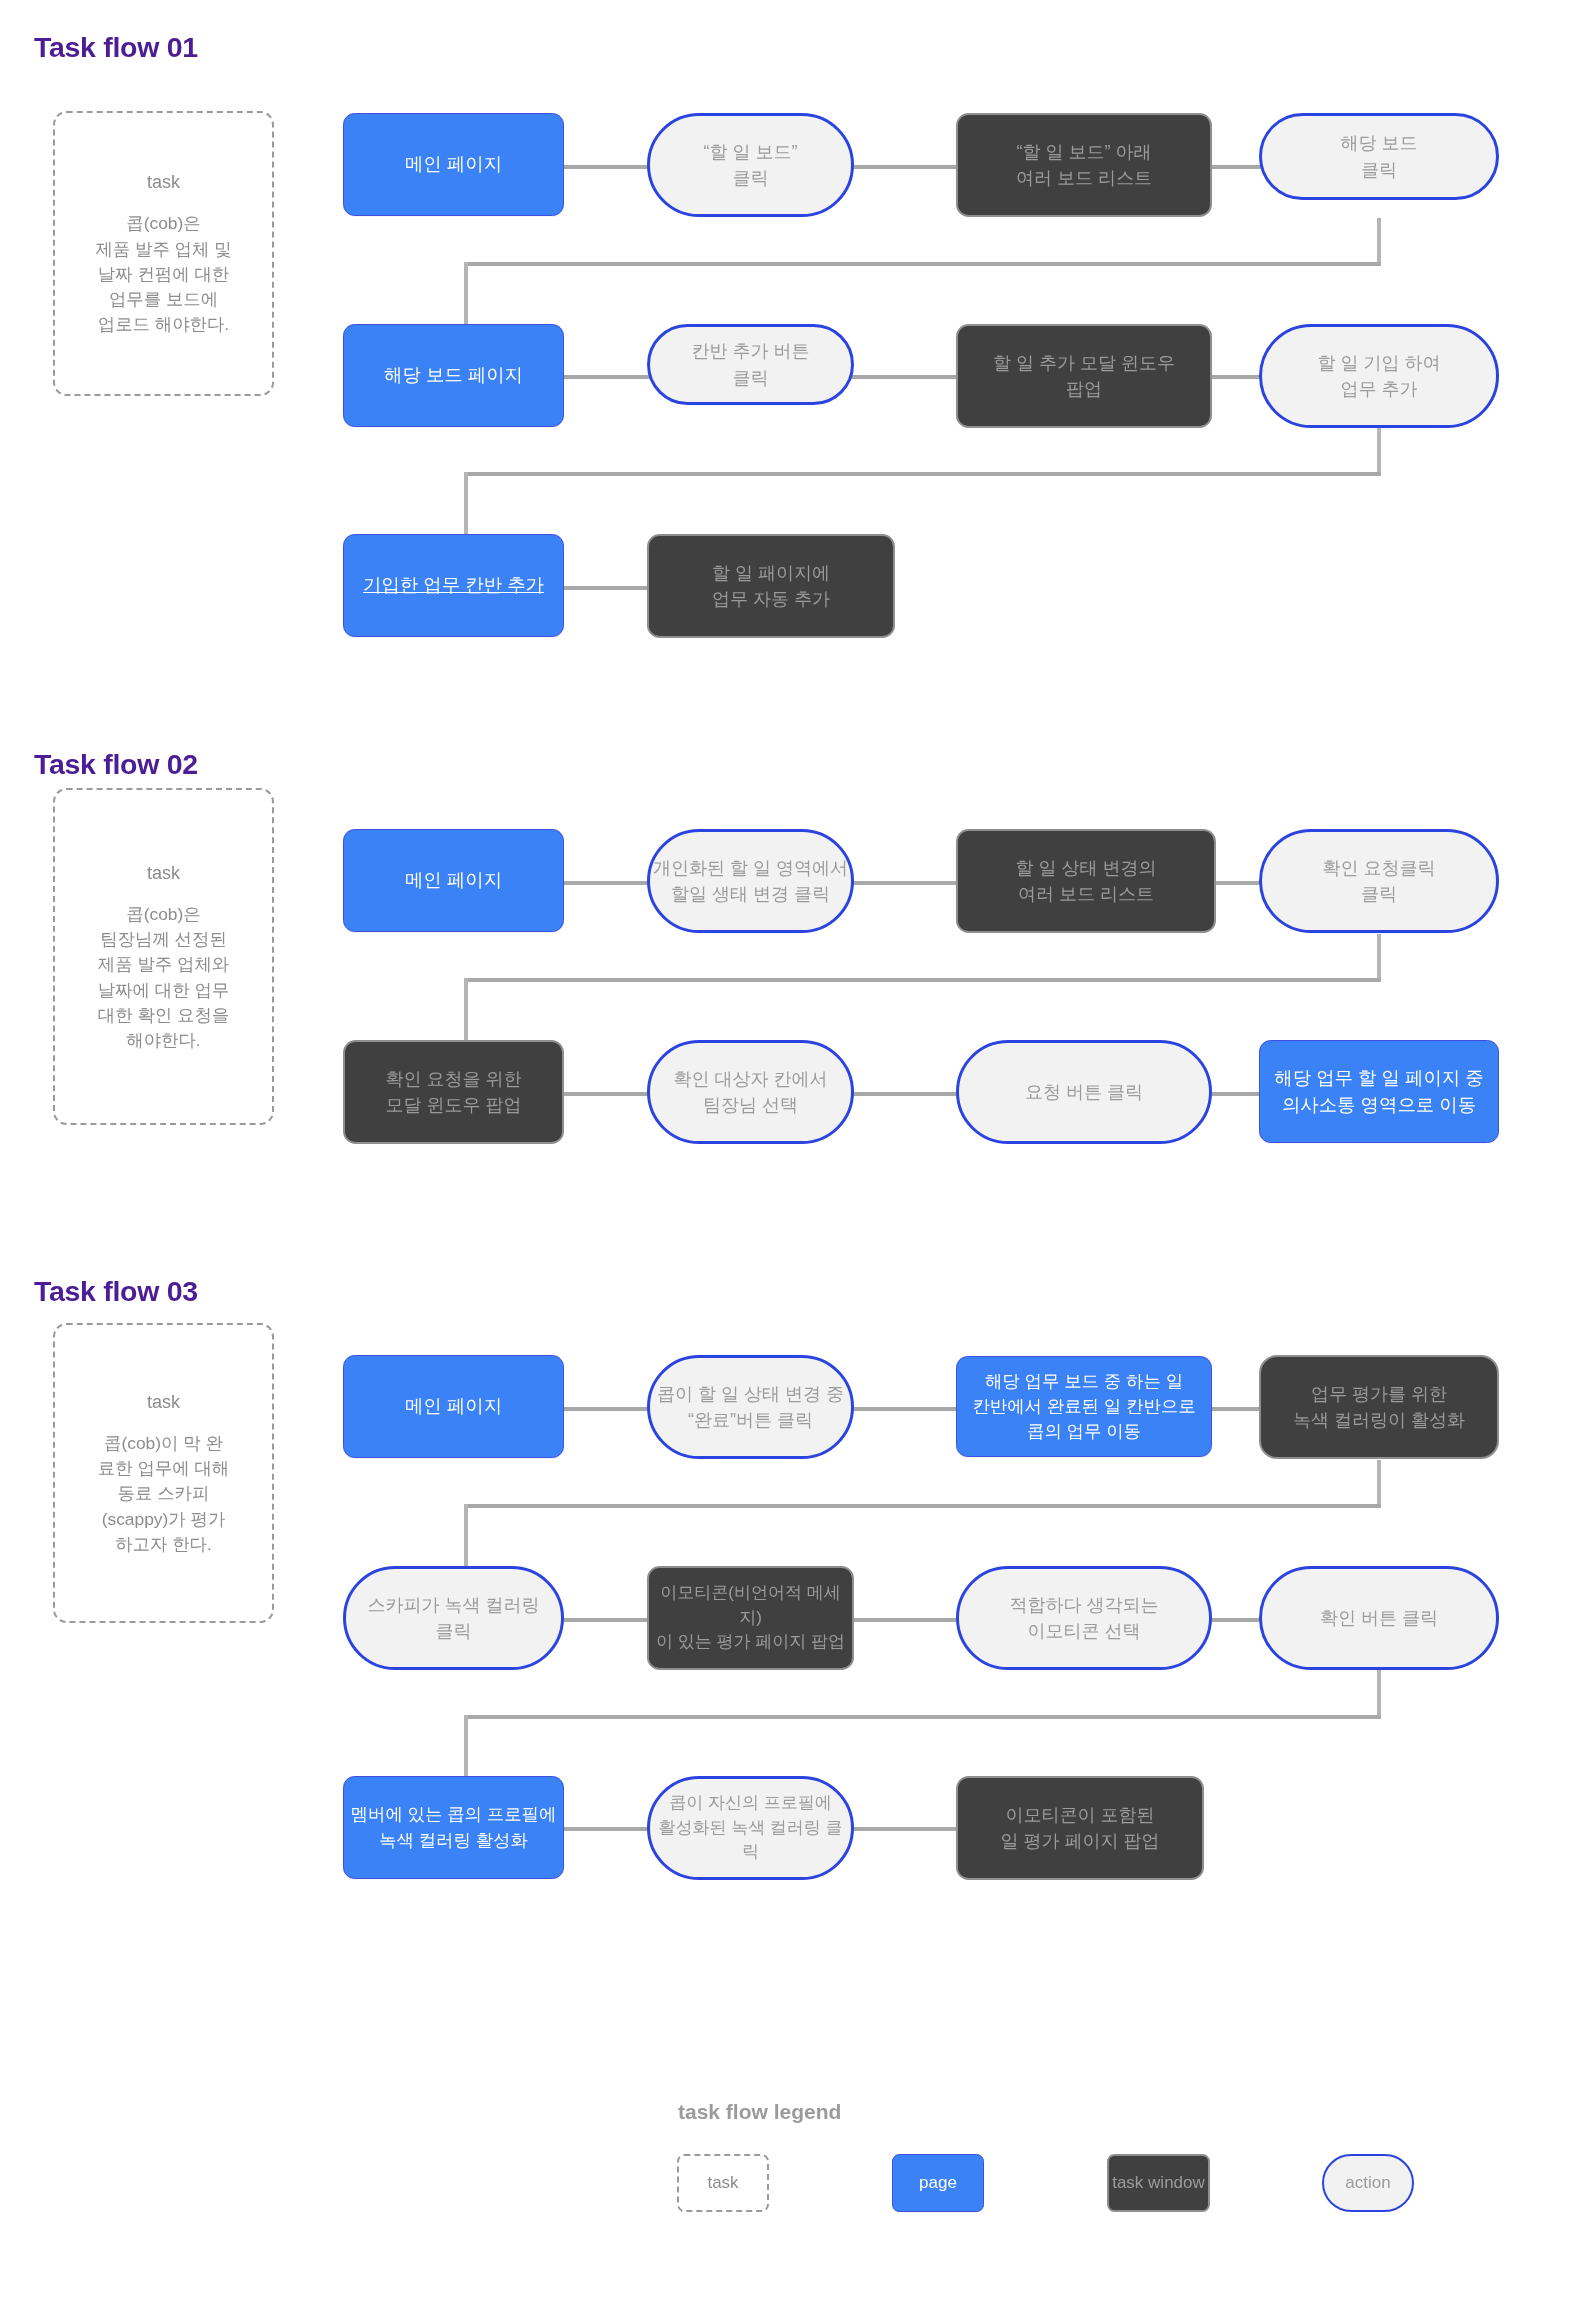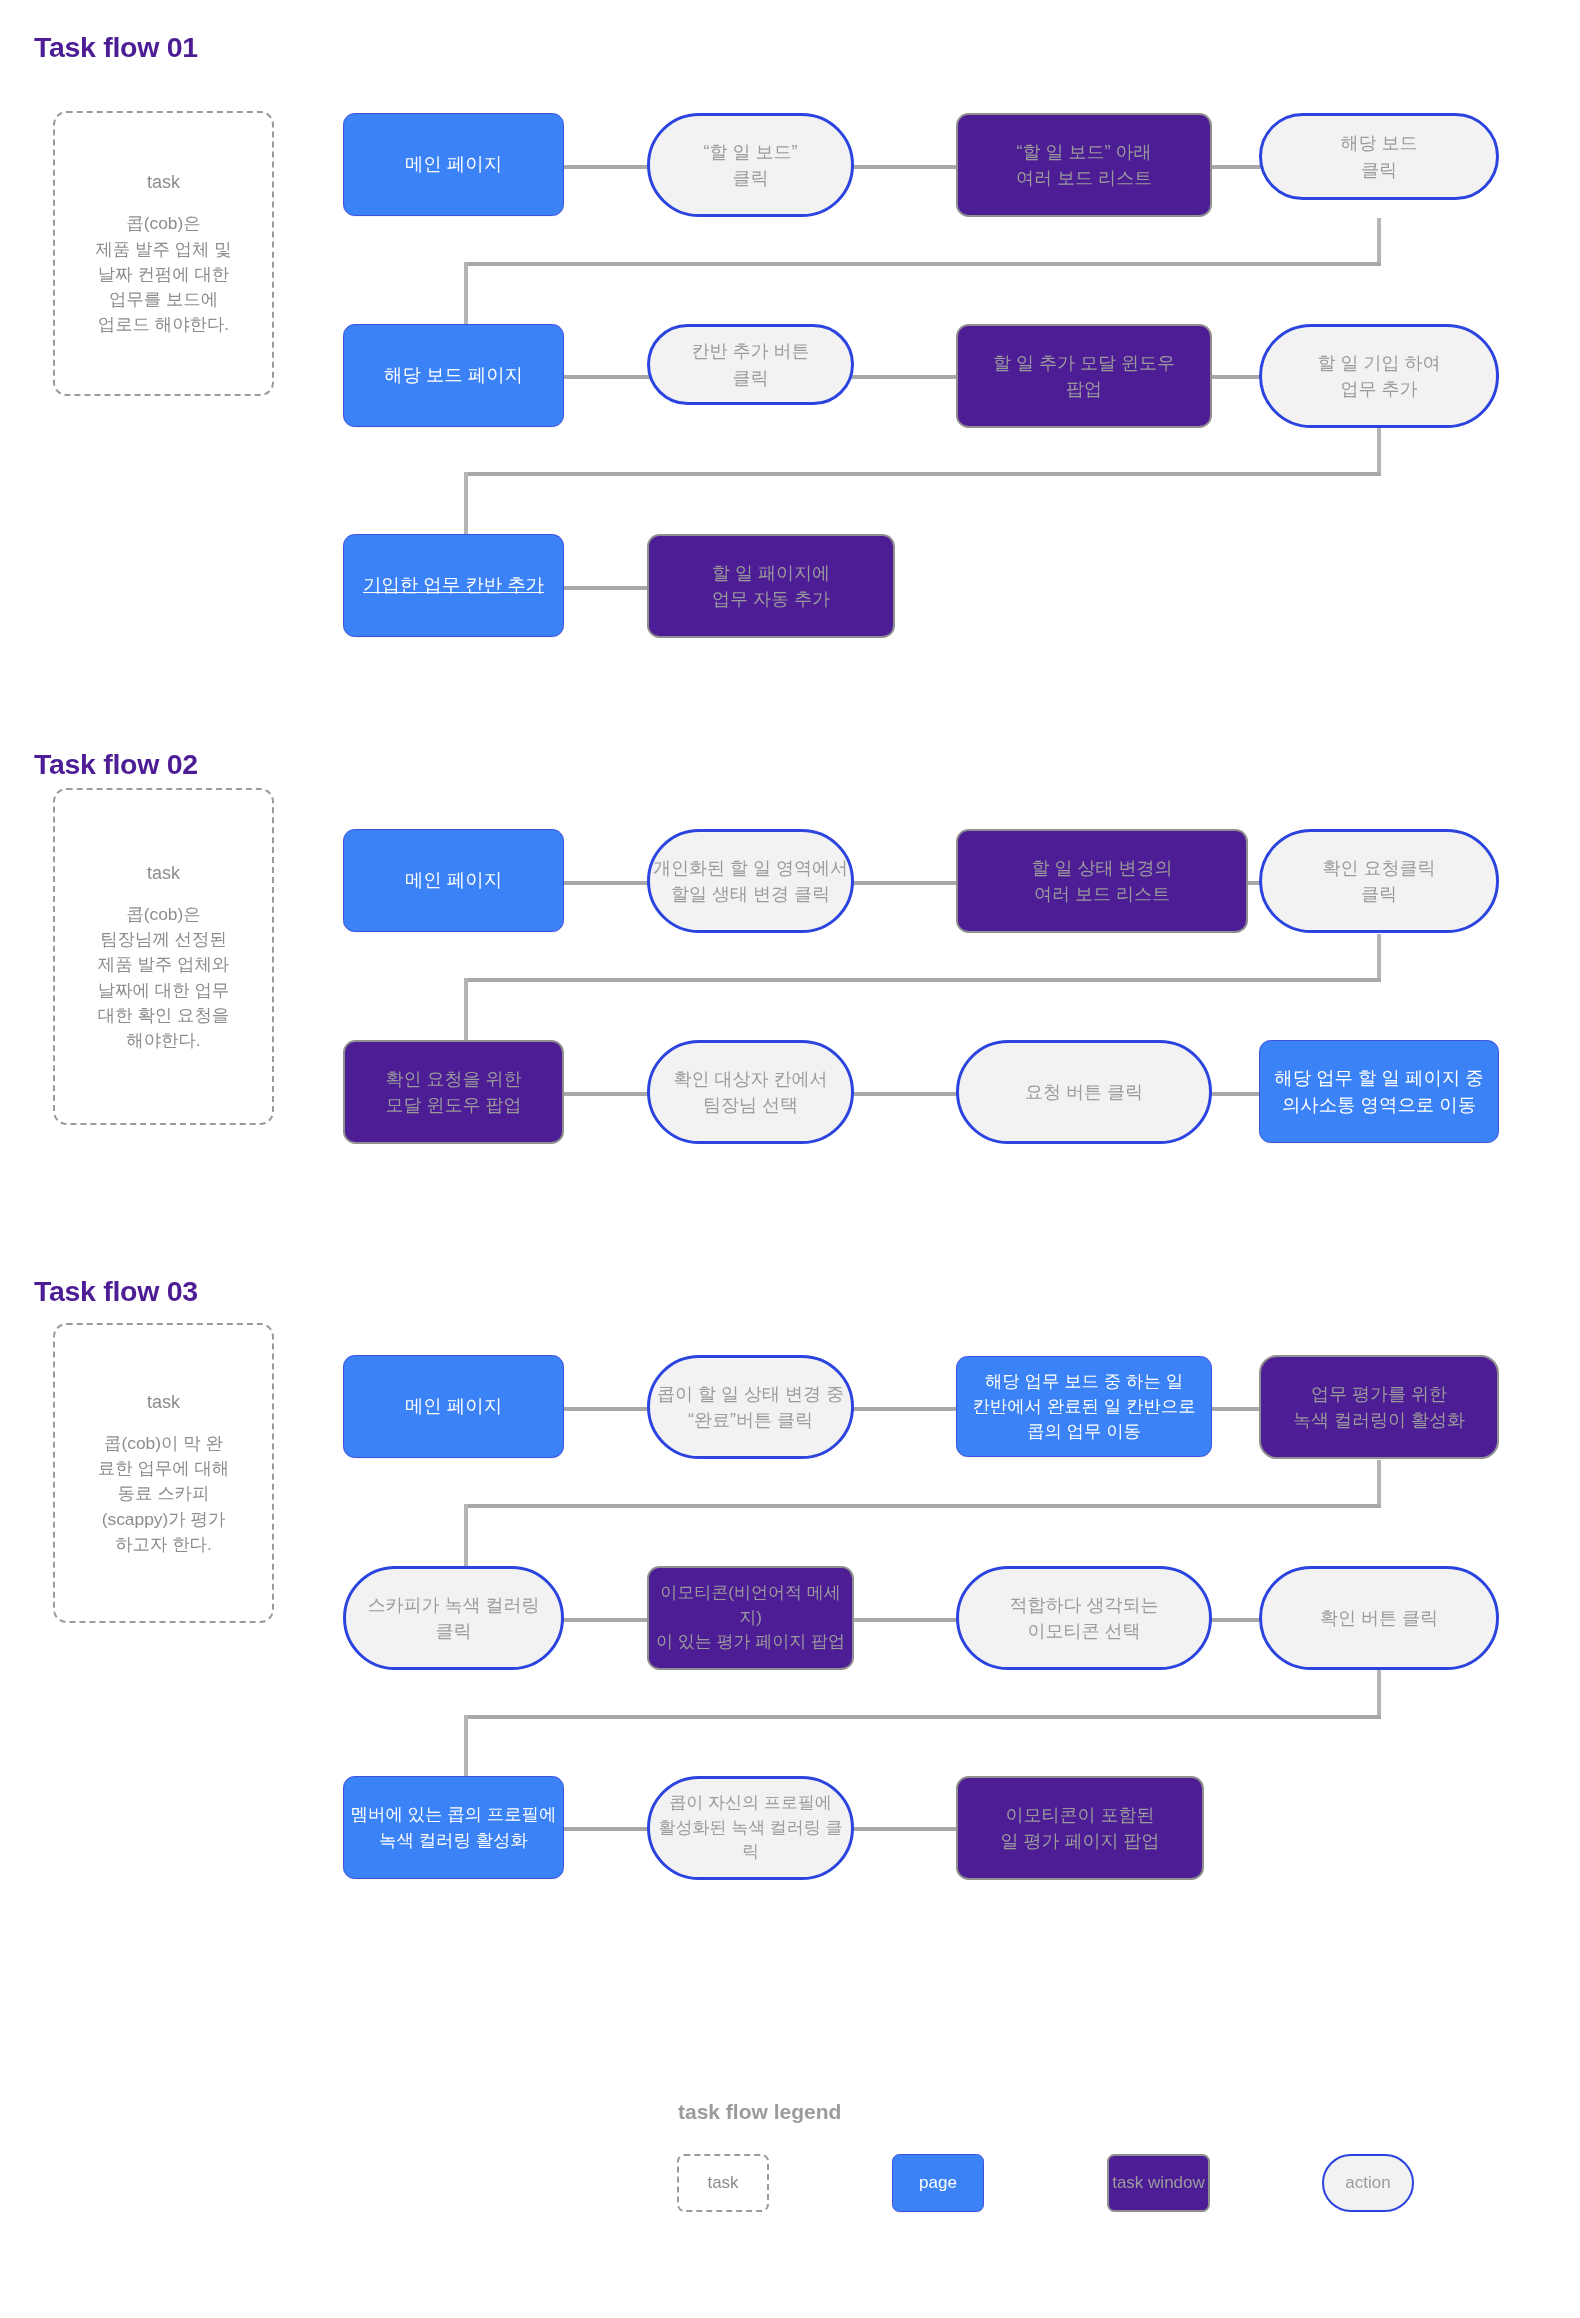--- a/index.html
+++ b/index.html
@@ -30,21 +30,21 @@
     border:2.1px dashed #9a9a9a;border-radius:13.7px;
     background:#ffffff;color:#8c8c8c;font-size:17.4px;
   }
   .node-task .t-head{display:block;margin-bottom:16px;font-size:18px;}
   .node-page{
     background:#3b82f6;border:1.6px solid #3f50de;border-radius:11.6px;
     color:#ffffff;font-size:18.4px;font-weight:500;
     box-shadow:0 1.1px 0 rgba(0,0,0,0.04);
   }
   .node-modal{
-    background:#4c1d95;border:2.6px solid #8f8f8f;border-radius:12.6px;
+    background:#404040;border:2.6px solid #8f8f8f;border-radius:12.6px;
     color:#9b9b9b;font-size:18px;
   }
   .node-action{
     background:#f2f2f2;border:3.2px solid #2b44e0;border-radius:63px;
     color:#9b9b9b;font-size:18px;
   }
 
   
   .conn{position:absolute;background:#a8a8a8;z-index:1;}
   .conn-h{height:3.7px;}
@@ -127,21 +127,21 @@
 해야한다.</span>
   </div>
 
   <div class="conn conn-h" style="left:561px;top:881px;width:90px;"></div>
   <div class="conn conn-h" style="left:851px;top:881px;width:108px;"></div>
   <div class="conn conn-h" style="left:1209px;top:881px;width:53px;"></div>
 
   <div class="node node-page" style="left:343px;top:829px;width:221px;height:103px;">메인 페이지</div>
   <div class="node node-action" style="left:647px;top:829px;width:207px;height:104px;">개인화된 할 일 영역에서
 할일 생태 변경 클릭</div>
-  <div class="node node-modal" style="left:956px;top:829px;width:292px;height:104px;">할 일 상태 변경의
+  <div class="node node-modal" style="left:956px;top:829px;width:260px;height:104px;">할 일 상태 변경의
 여러 보드 리스트</div>
   <div class="node node-action" style="left:1259px;top:829px;width:240px;height:104px;">확인 요청클릭
 클릭</div>
 
   <div class="conn conn-v conn-thin" style="left:1377px;top:934px;height:47px;"></div>
   <div class="conn conn-h" style="left:464px;top:978px;width:917px;"></div>
   <div class="conn conn-v conn-thin" style="left:464px;top:978px;height:88px;"></div>
 
   <div class="conn conn-h" style="left:561px;top:1092px;width:90px;"></div>
   <div class="conn conn-h" style="left:851px;top:1092px;width:108px;"></div>

